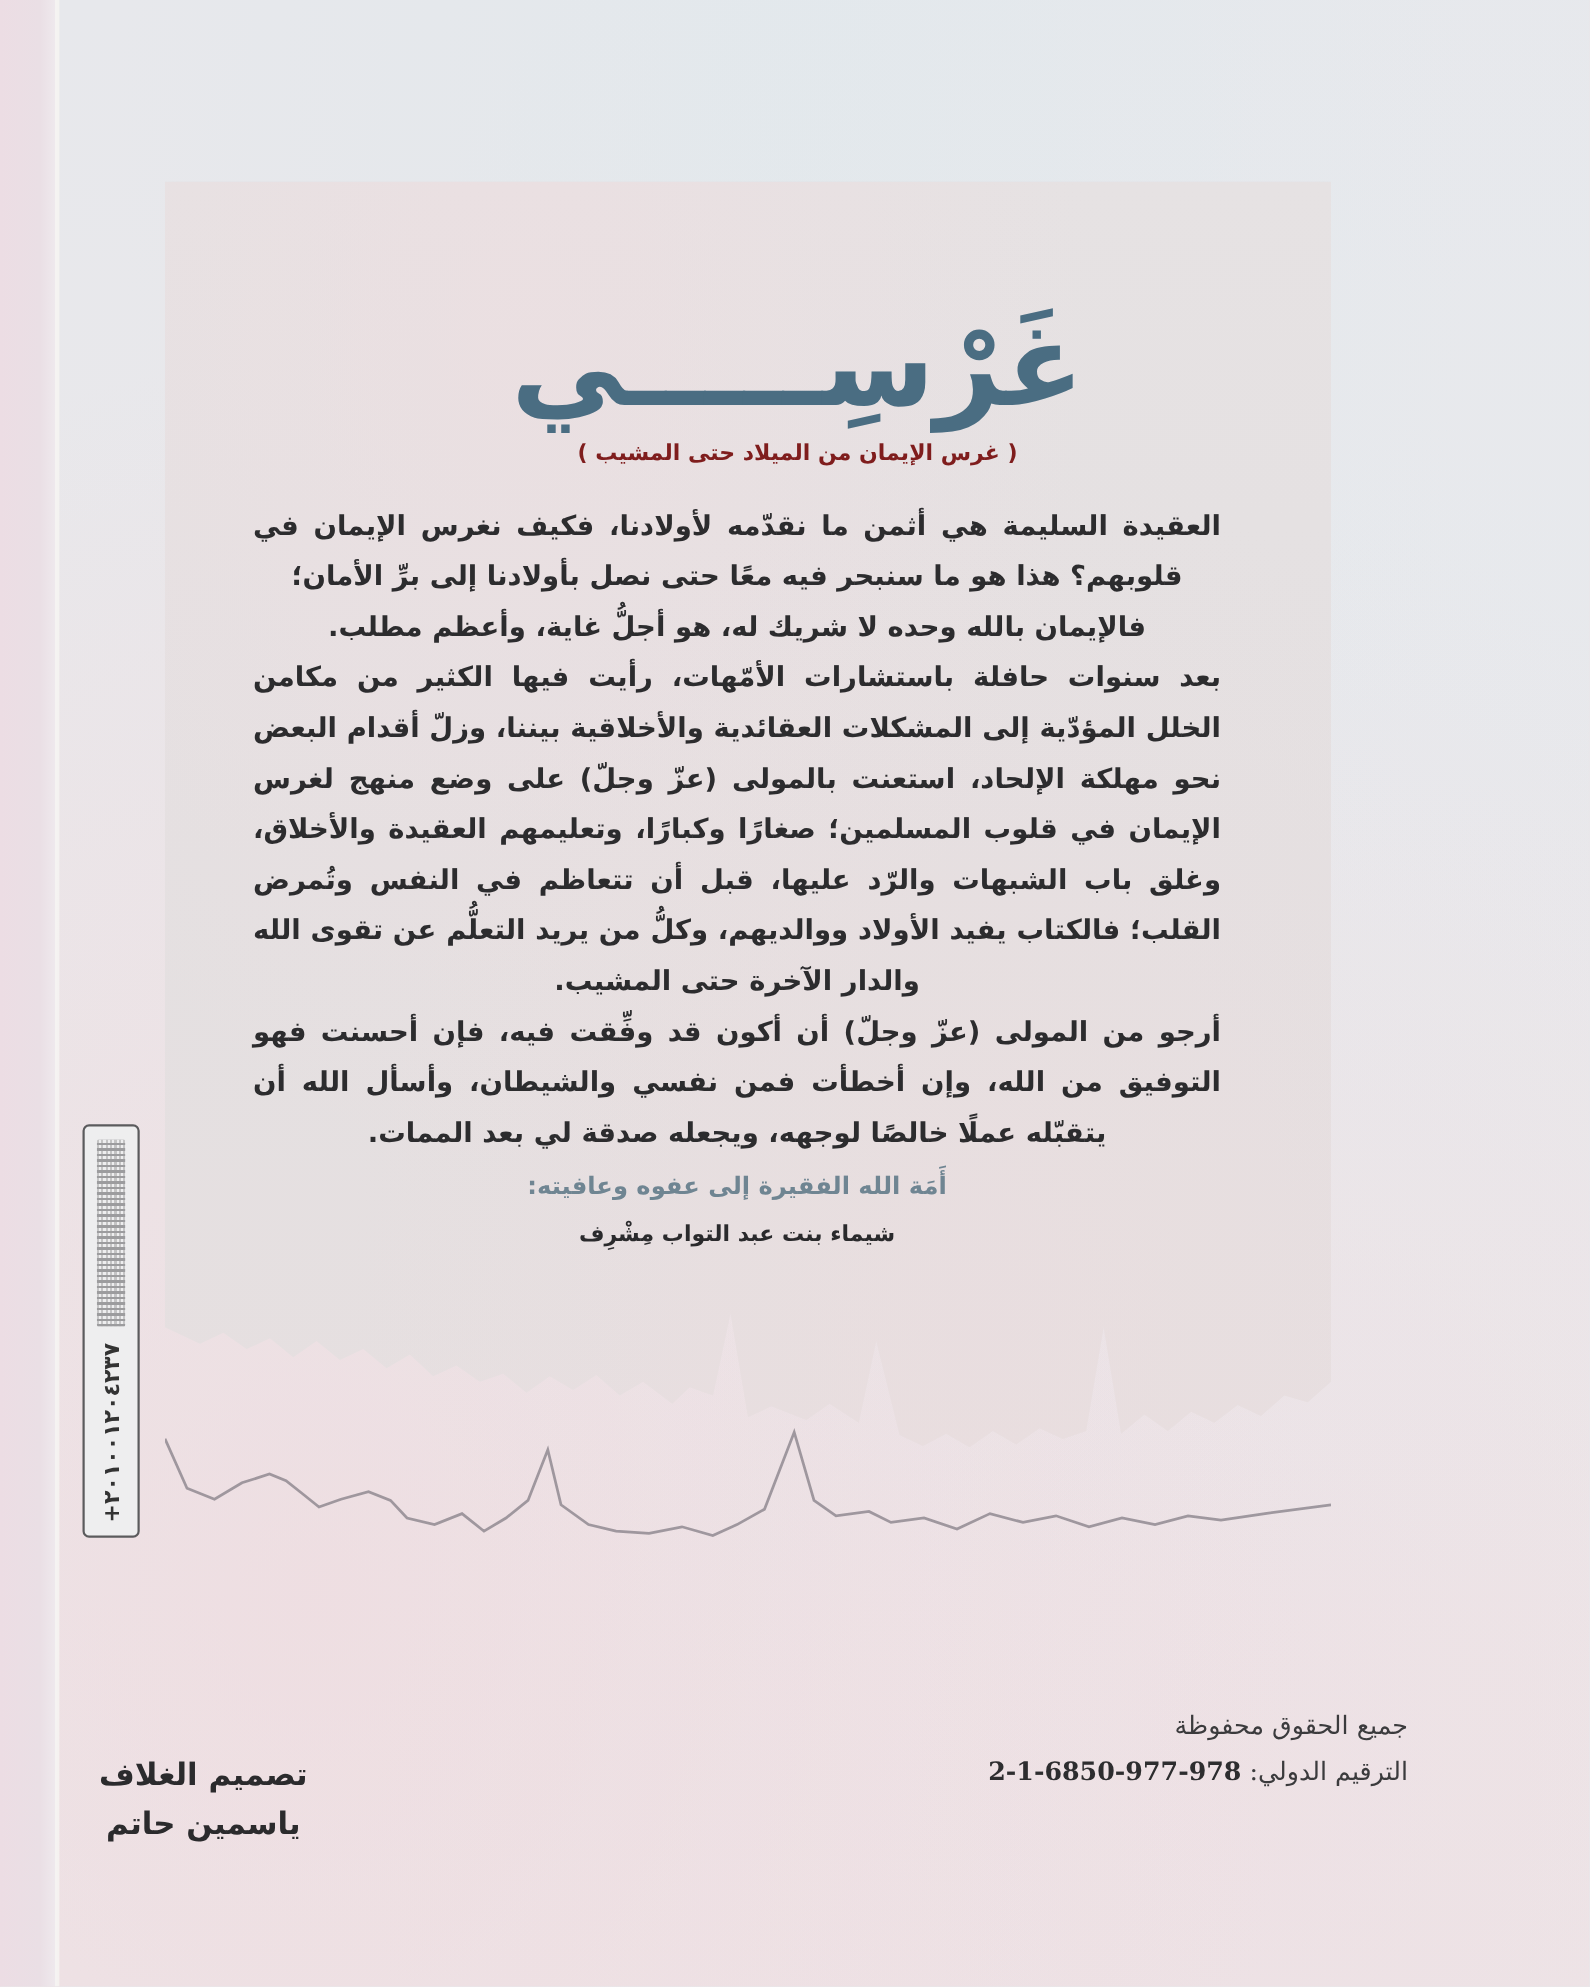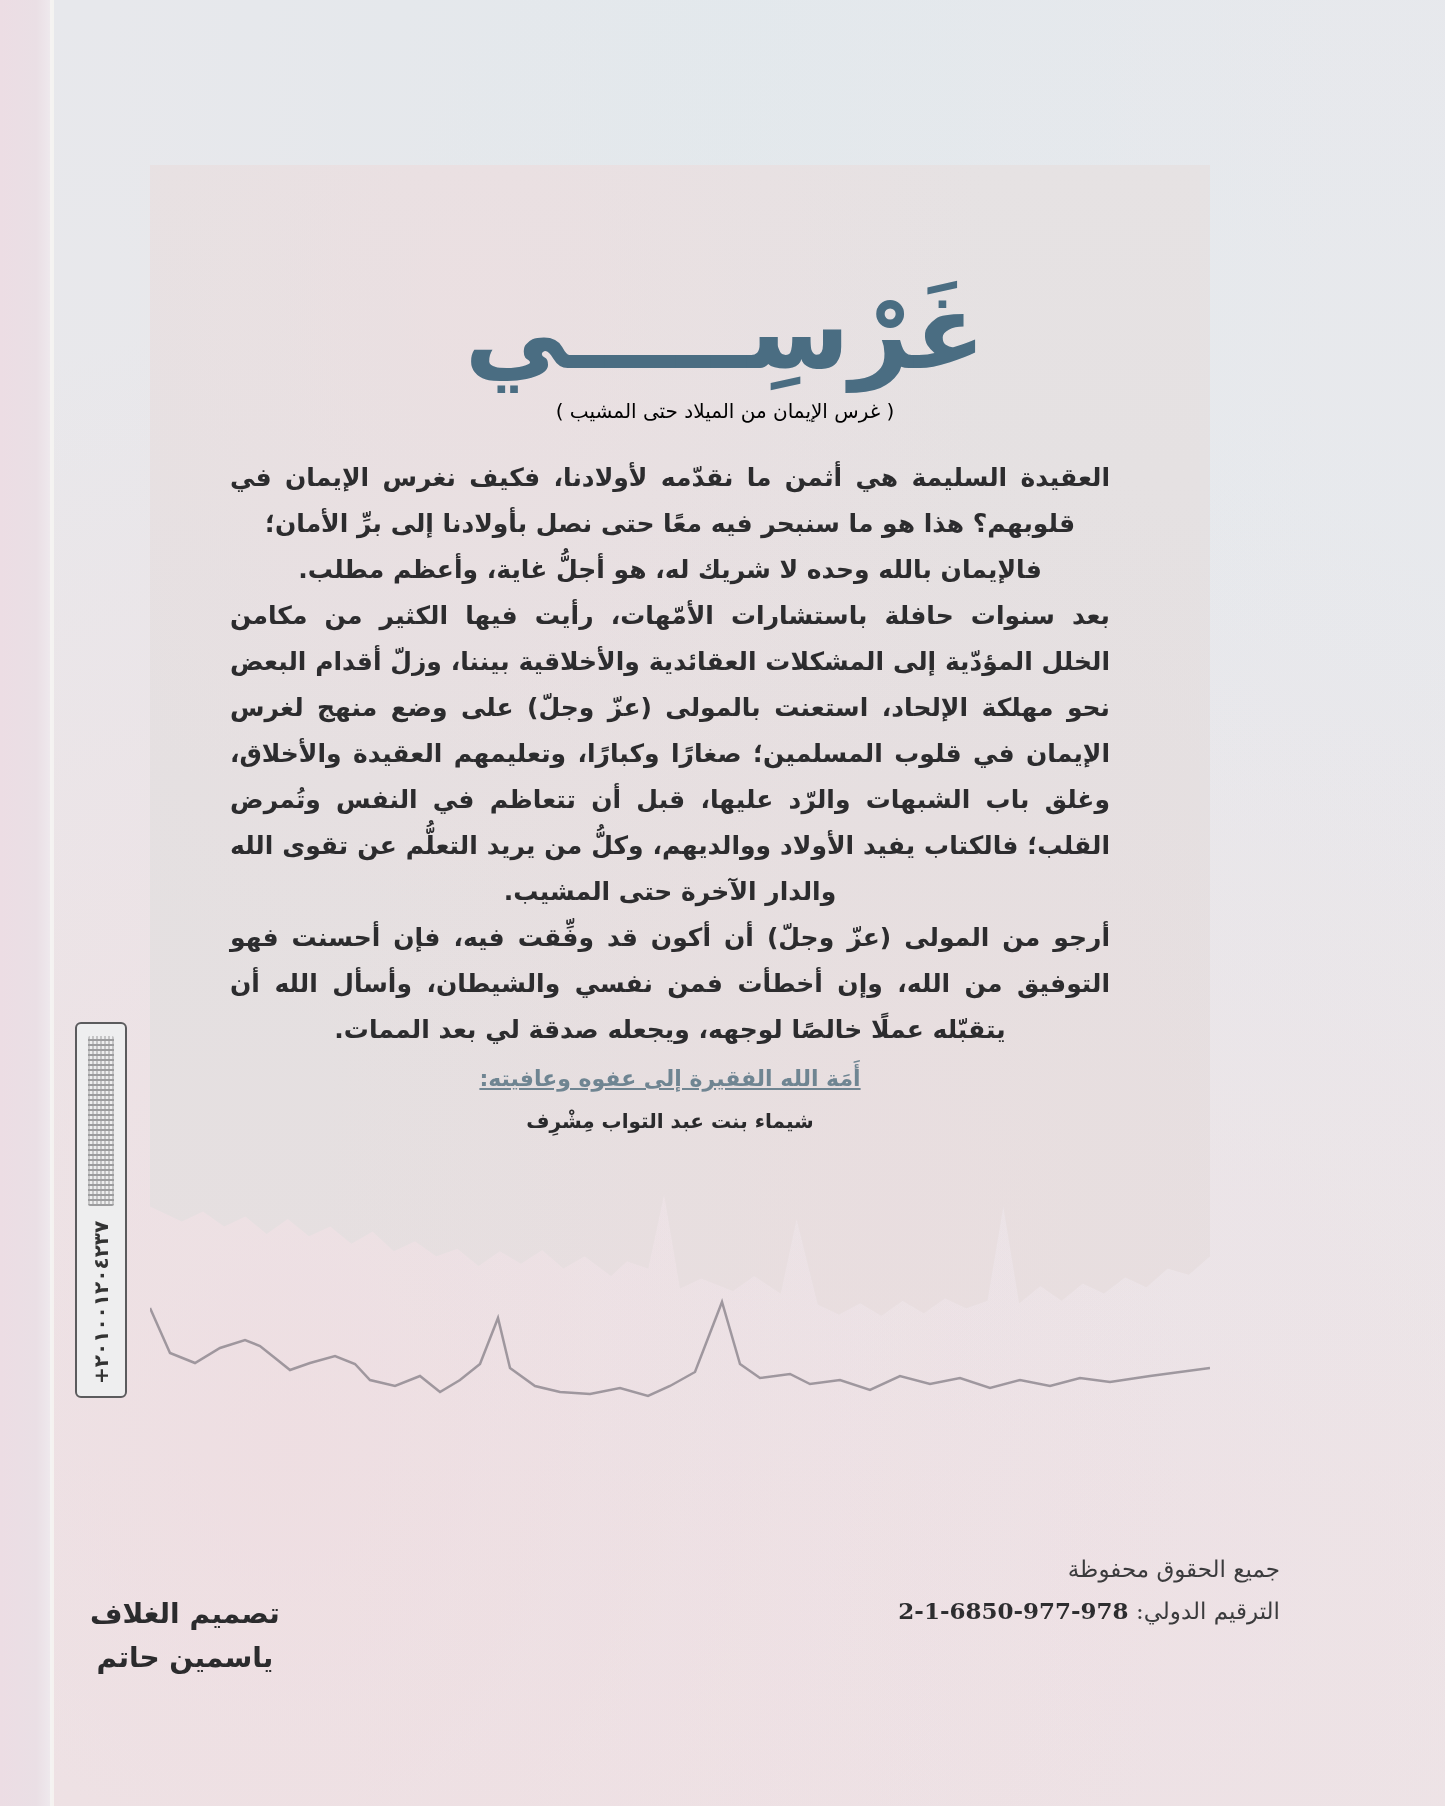--- a/index.html
+++ b/index.html
@@ -80,22 +80,22 @@
     font-family: "DejaVu Sans", sans-serif;
     font-weight: bold;
     font-size: 104px;
     line-height: 1.2;
     color: #4a6d82;
     margin: 0 0 0 110px;
     letter-spacing: 2px;
   }
   .subtitle {
     font-size: 20px;
-    color: #000000;
-    font-weight: normal;
+    color: #7f1d1d;
+    font-weight: bold;
     margin: 4px 0 32px 110px;
   }
   .body-text {
     font-family: "DejaVu Sans", sans-serif;
     font-weight: bold;
     font-size: 25px;
     line-height: 46px;
     color: #2c2c2e;
     text-align: justify;
     text-align-last: center;
@@ -103,21 +103,20 @@
   .body-text p {
     margin: 0;
   }
   .para-1 { text-align-last: center; }
   .author-intro {
     font-size: 22px;
     font-weight: bold;
     color: #6f8592;
     margin-top: 6px;
     line-height: 40px;
-    text-decoration: underline;
   }
   .author-name {
     font-size: 20px;
     font-weight: bold;
     color: #2a2a2c;
     line-height: 44px;
   }
   .sticker {
     position: absolute;
     left: 75px;

